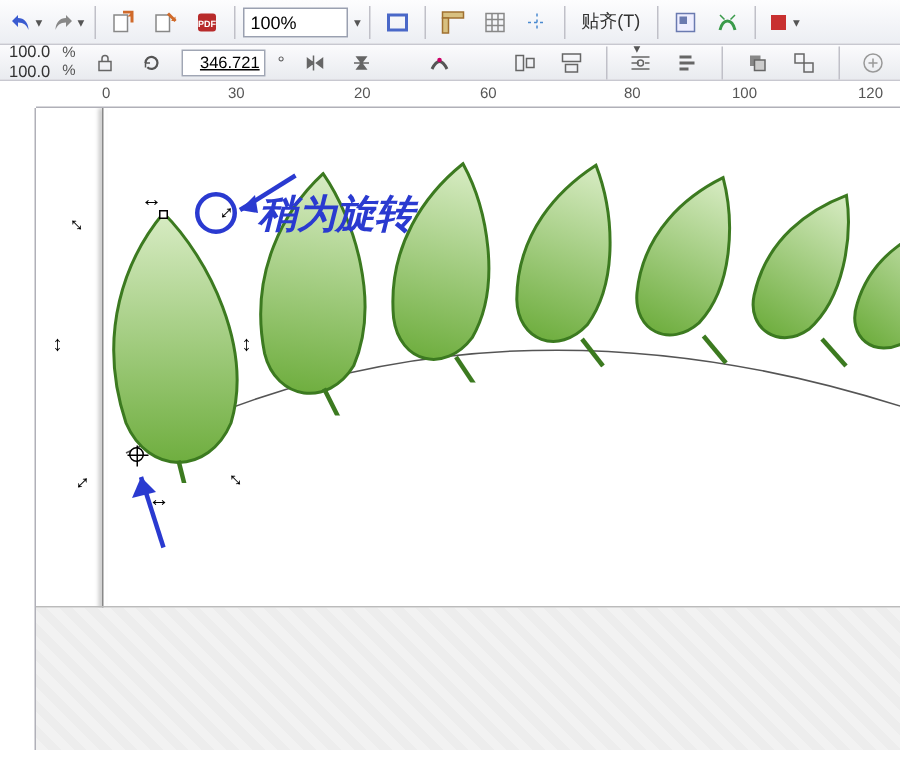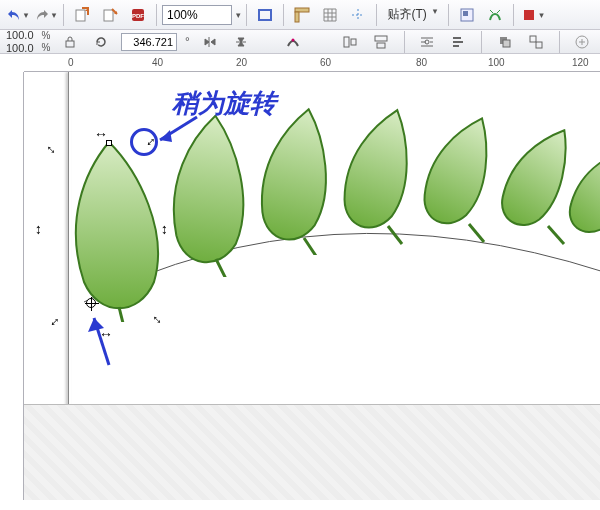--- a/index.html
+++ b/index.html
@@ -35,44 +35,45 @@
     width: 70px; height: 20px;
     border:1px solid #9aa0b0;
     background:#fff;
     display:flex; align-items:center;
     padding:0 4px;
     font-size:12px;
   }
   .snap-box {
     height:20px;
     border:1px solid transparent;
-    display:flex; align-items:flex-start;
+    display:flex; align-items:flex-end;
     padding:0 5px;
     gap:4px;
     font-size:12px;
     color:#333;
+    flex-direction:column;
   }
   .dd { font-size:9px; color:#555; margin-left:2px;}
   .propbar {
     height: 24px;
     background: linear-gradient(#fbfbfd,#e9ebef);
     border-bottom:1px solid #c8c8d0;
     display:flex;
     align-items:center;
     padding:0 6px;
     gap:8px;
   }
   .stack { display:flex; flex-direction:column; font-size:11px; line-height:13px; color:#333;}
   .unit-stack { display:flex; flex-direction:column; font-size:10px; line-height:12px; color:#555;}
   .rot {
     width:62px; height:18px;
     border:1px solid #a0a6b4;
     background:#fff;
     display:flex; align-items:center; justify-content:flex-end;
-    padding:0 3px; font-size:11px;
+    padding:0 3px; font-size:11px;text-decoration:underline;
   }
   .pbtn {
     width:26px; height:24px;
     display:flex; align-items:center; justify-content:center;
     border:1px solid transparent; border-radius:2px;
     color:#555;
   }
   .canvas-wrap { position:relative; width:600px; height:446px; }
   .ruler-h {
     position:absolute; left:24px; top:0; right:0; height:18px;
@@ -92,20 +93,21 @@
     overflow:hidden;
   }
   .page-edge-v { position:absolute; left:44px; top:0; bottom:0; width:3px;
      box-shadow: -2px 0 3px rgba(0,0,0,0.25); background:#fff; border-left:1px solid #888;}
   .annot {
     position:absolute;
     font-family: "SimSun","KaiTi",serif;
     font-weight: bold;
     color:#2a3ad0;
     font-style: italic;
+    margin-top: 39px;
   }
   .annot.red { color:#c02020; font-style:normal; font-family:"SimHei","Microsoft YaHei",sans-serif; font-size:22px; font-weight:bold;}
   .circle-mark {
     position:absolute;
     width:28px; height:28px;
     border:3px solid #2a3ad0;
     border-radius:50%;
   }
   .rot-handle {
     position:absolute;
@@ -312,21 +314,21 @@
     <svg class="icon-svg" viewBox="0 0 16 16">
         <circle cx="8" cy="8" r="6" fill="none" stroke="#999"></circle>
         <path d="M8 5v6M5 8h6" stroke="#999"></path>
       </svg>
   </div>
 </div>
 
 <div class="canvas-wrap">
   <div class="ruler-h">
     <span class="tick" style="left:44px">0</span>
-    <span class="tick" style="left:128px">40</span>
+    <span class="tick" style="left:128px">30</span>
     <span class="tick" style="left:212px">20</span>
     <span class="tick" style="left:296px">60</span>
     <span class="tick" style="left:392px">80</span>
     <span class="tick" style="left:464px">100</span>
     <span class="tick" style="left:548px">120</span>
   </div>
   <div class="ruler-v"></div>
 
   <div class="canvas">
     <div class="page-edge-v"></div>

